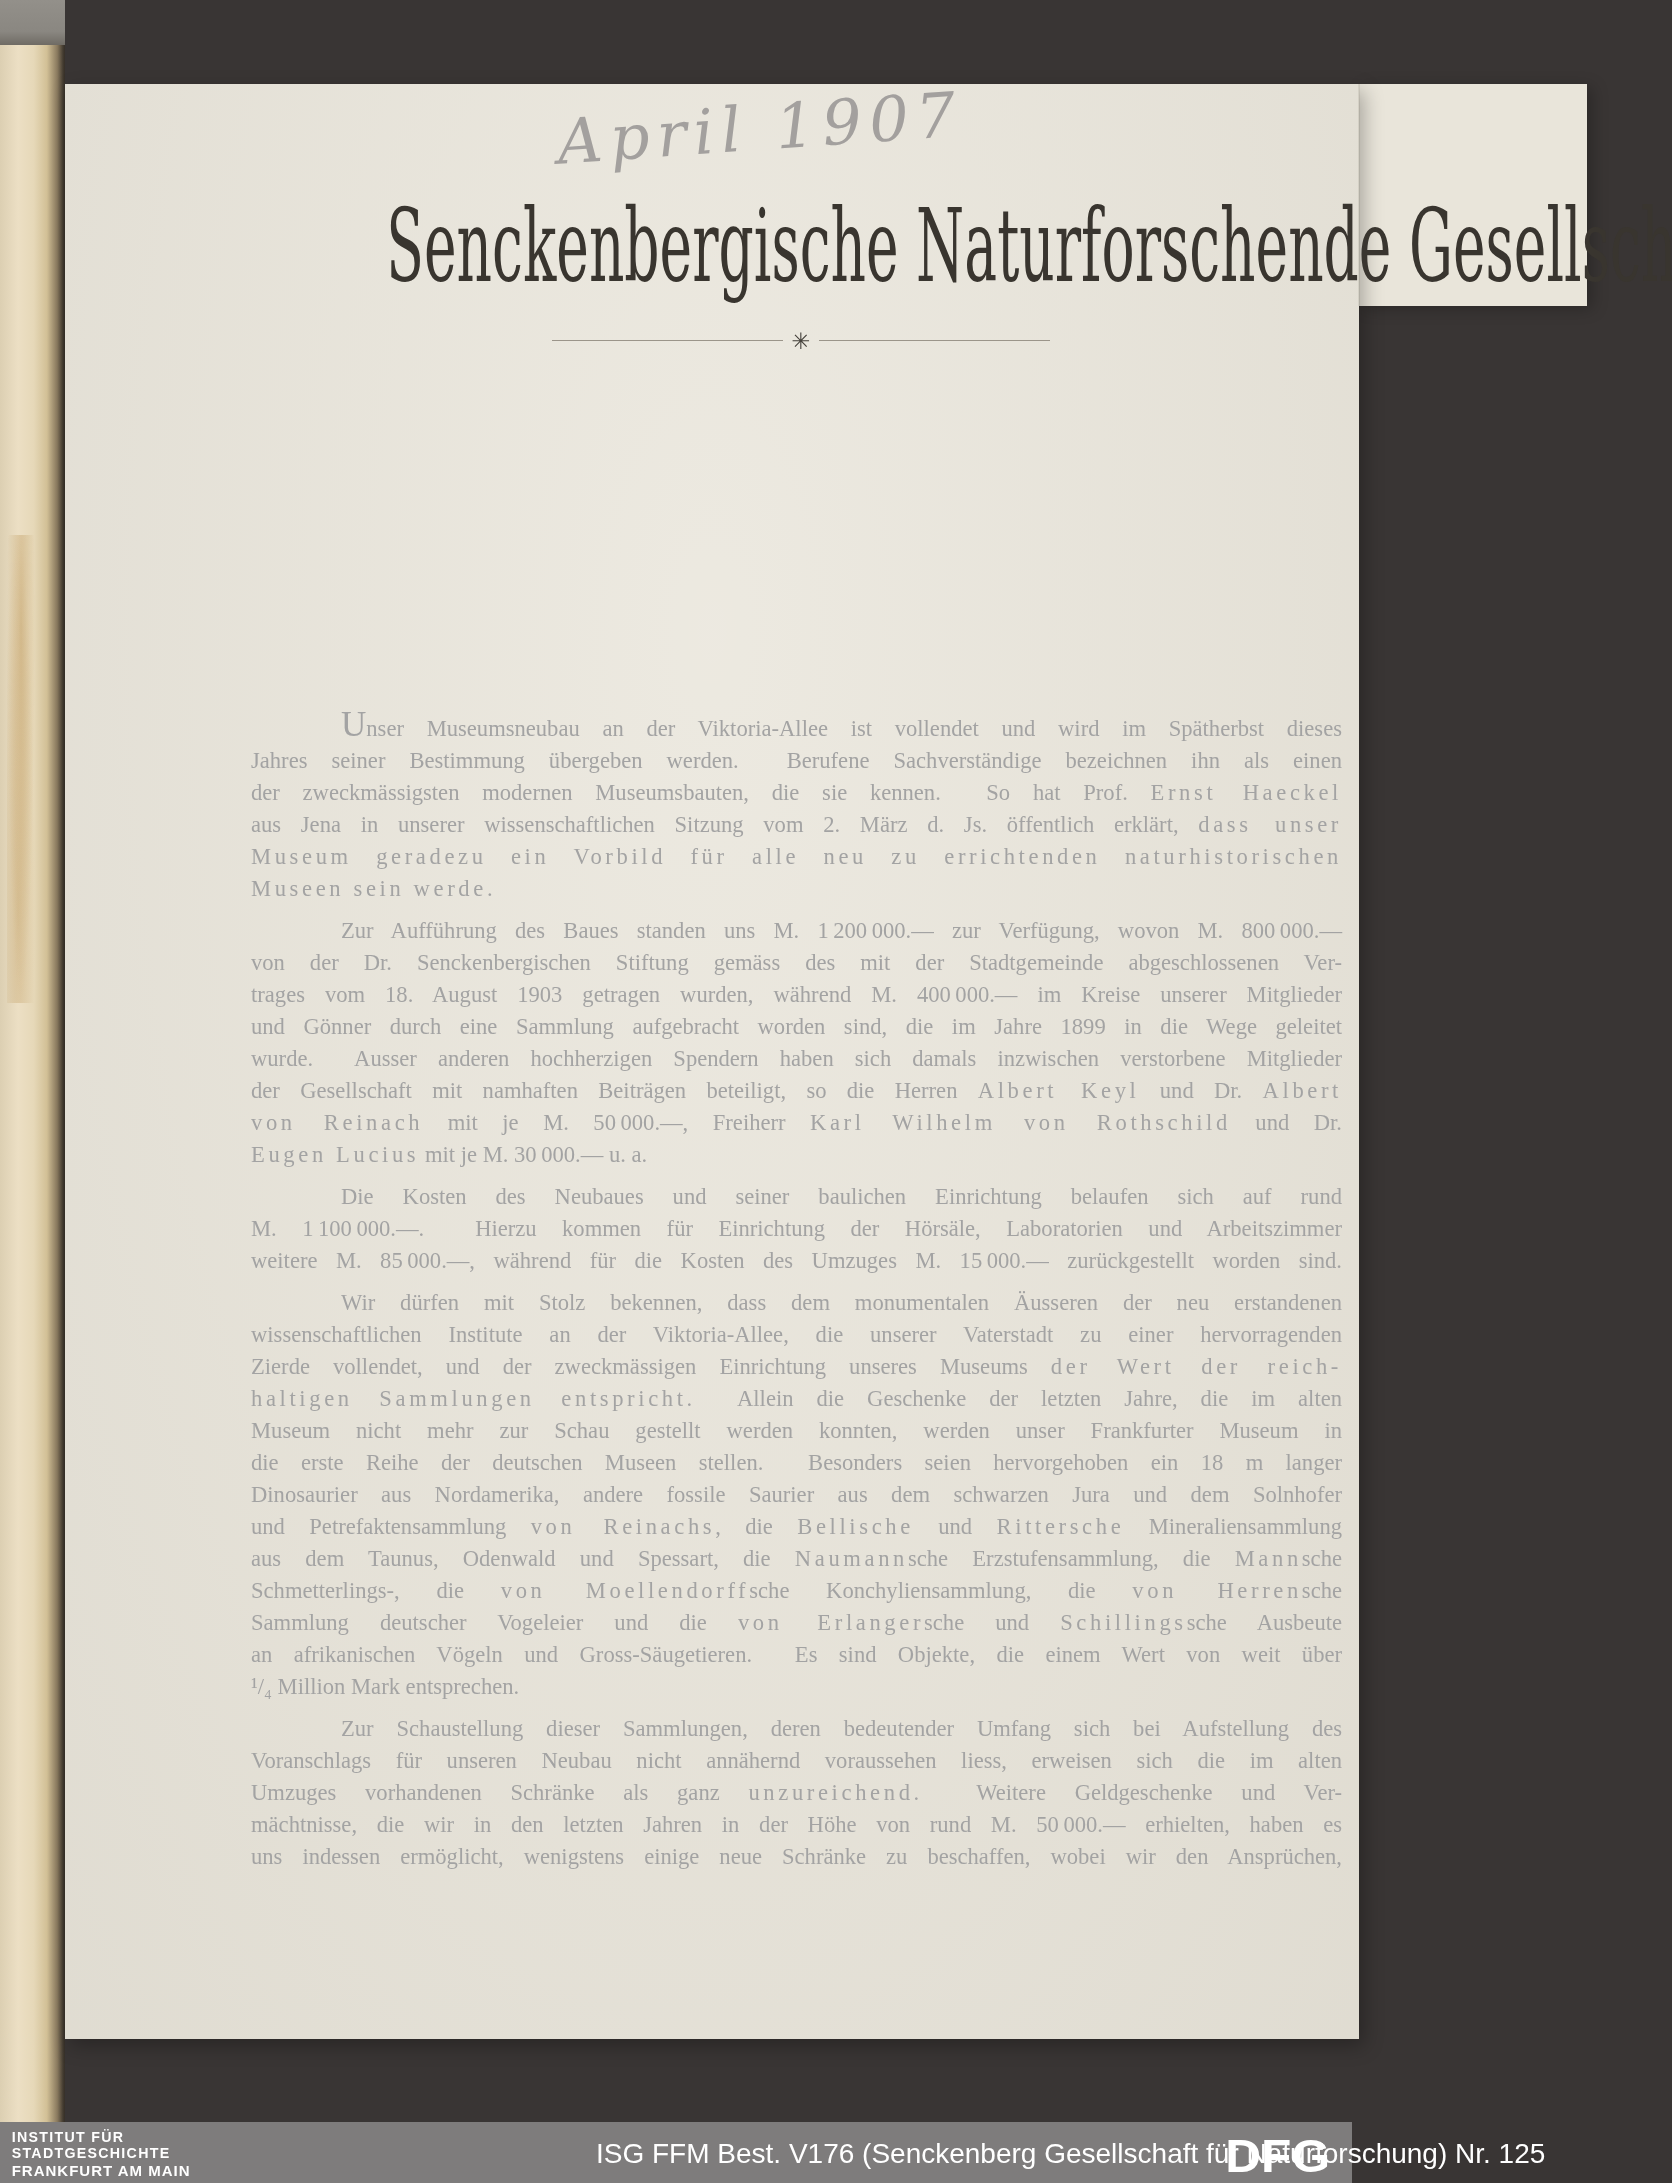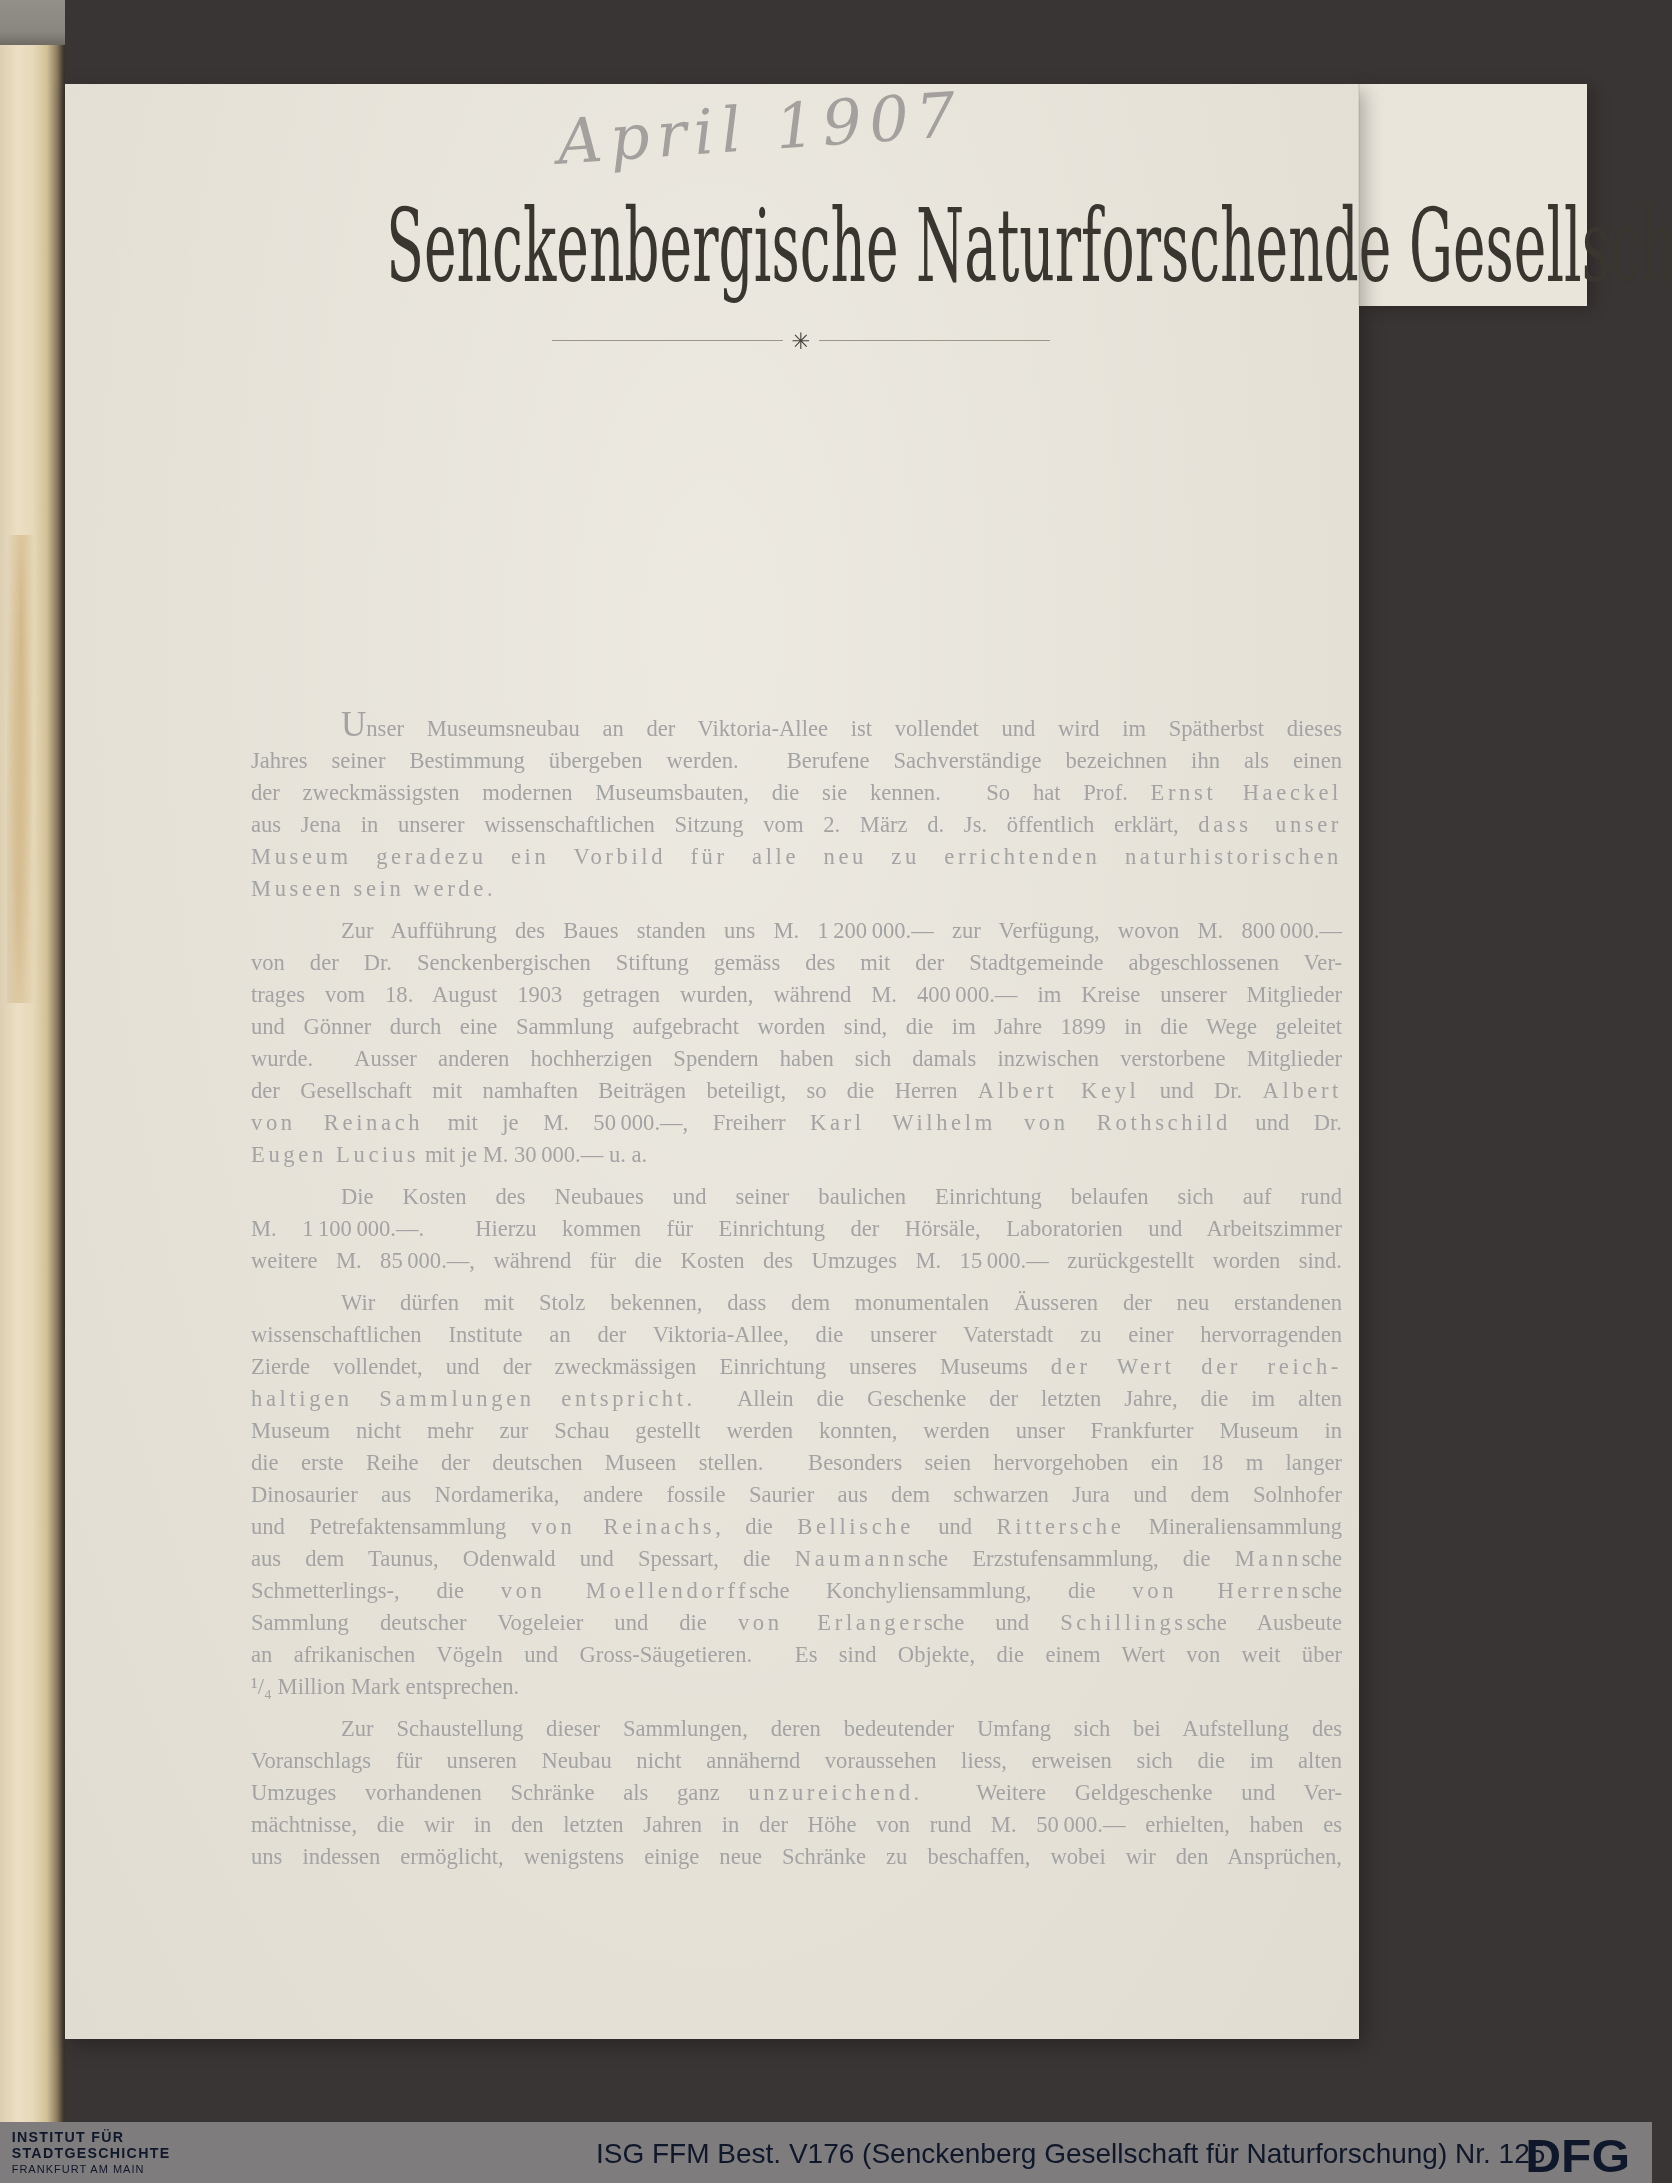--- a/index.html
+++ b/index.html
@@ -87,34 +87,34 @@
   .line{
     text-align:justify;
     text-align-last:justify;
   }
   .line.noj{text-align:left;text-align-last:left;}
   .line.ind{text-indent:90px;}
   .line.lead::first-letter{font-size:1.55em;line-height:1;}
   .sp{letter-spacing:0.16em;}
   
   .footer-bar{
-    position:absolute;left:0;top:2122px;width:1652px;height:61px;
+    position:absolute;left:0;top:2122px;width:1352px;height:61px;
     background:#7e7c7c;
     font-family:"Liberation Sans", sans-serif;
-    color:#0f172a;
+    color:#ffffff;
   }
   .institute{
     position:absolute;left:11.7px;top:8.4px;line-height:1.12;
     white-space:nowrap;
   }
   .institute .l1,.institute .l2{
     font-size:14.2px;font-weight:bold;letter-spacing:1.3px;
   }
   .institute .l3{
-    font-size:11px;font-weight:normal;letter-spacing:1px;margin-top:0.8px;
+    font-size:15px;font-weight:bold;letter-spacing:1px;margin-top:0.8px;
   }
   .reference{
     position:absolute;left:596px;top:16px;
     font-size:28px;font-weight:normal;
     white-space:nowrap;
   }
   .dfg{
     position:absolute;right:22px;top:6.7px;
     font-size:46px;font-weight:bold;
     letter-spacing:0px;

